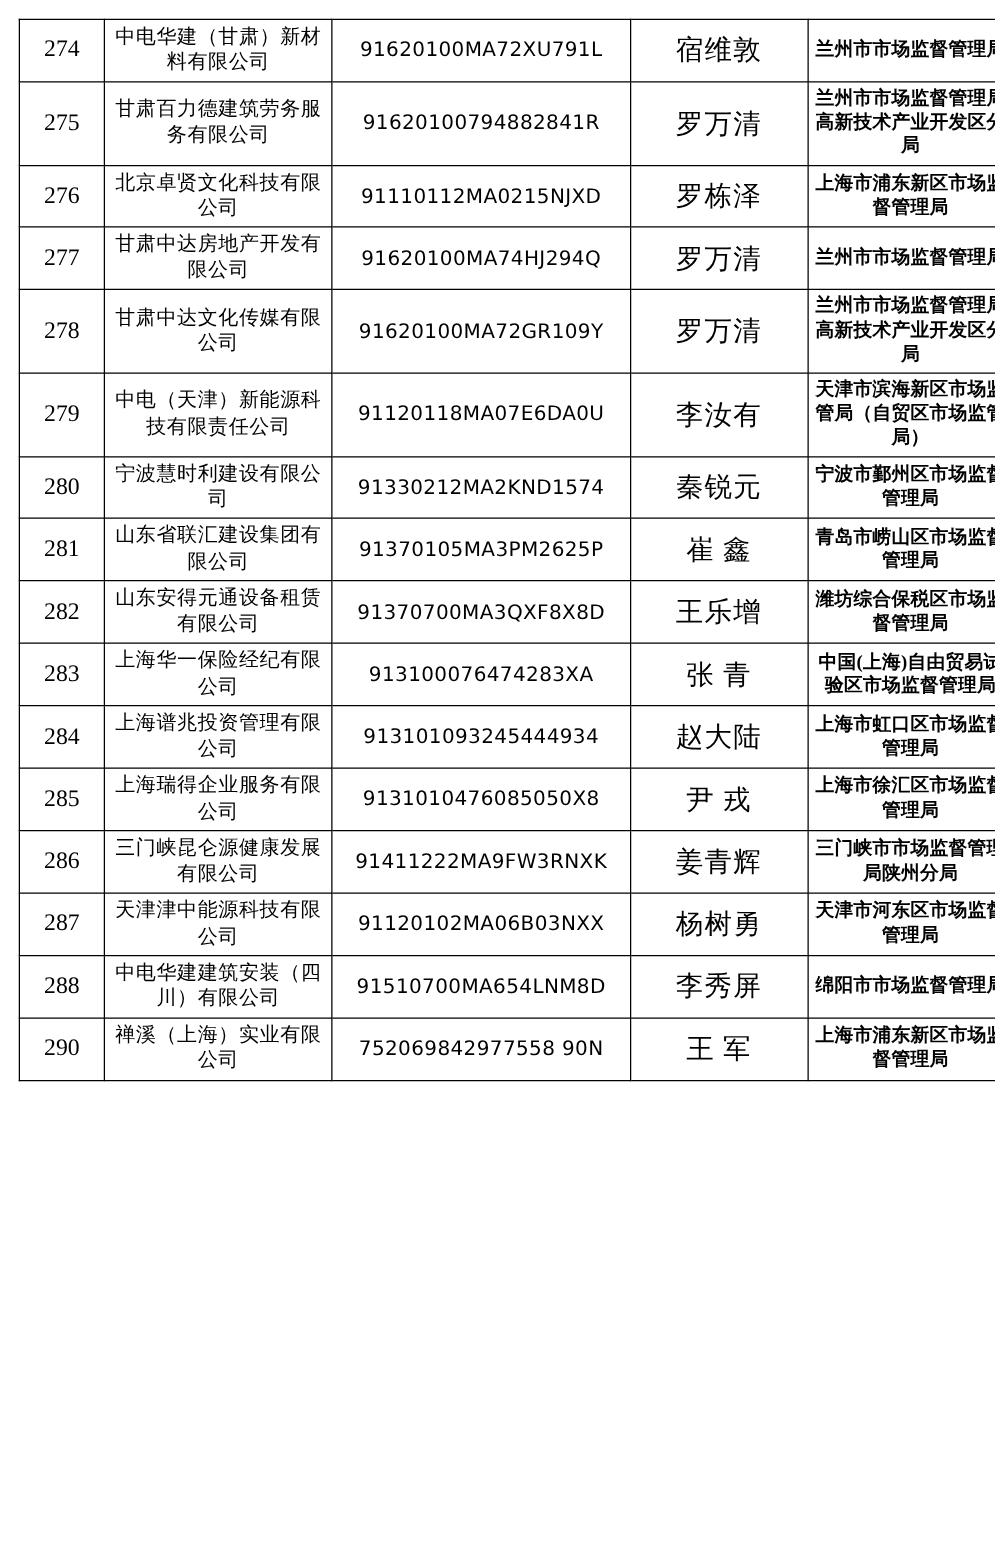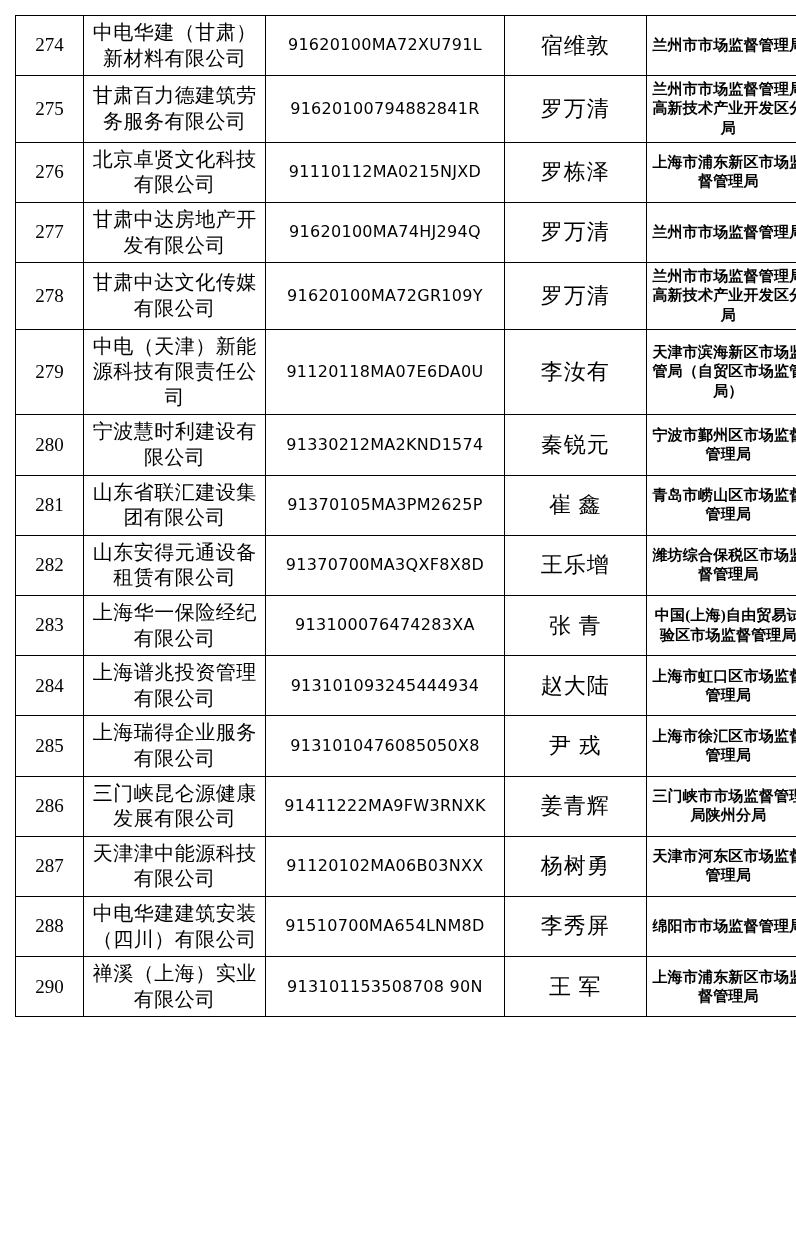--- a/index.html
+++ b/index.html
@@ -34,21 +34,21 @@
   col.c-name   { width: 182px; }
   col.c-code   { width: 238px; }
   col.c-person { width: 142px; }
   col.c-org    { width: 164px; }
 
   td.index {
     font-size: 19px;
     font-family: "Liberation Serif", "DejaVu Serif", serif;
   }
   td.name {
-    font-size: 20px;
+    font-size: 16px;
     letter-spacing: 0.5px;
     margin-top: 32px;
   }
   td.code {
     font-size: 16px;
     font-family: "DejaVu Sans", "Liberation Sans", sans-serif;
     letter-spacing: 0.3px;
     word-break: break-all;
   }
   td.person {
@@ -194,20 +194,20 @@
         <td class="name">中电华建建筑安装（四川）有限公司</td>
         <td class="code">91510700MA654LNM8D</td>
         <td class="person">李秀屏</td>
         <td class="org">绵阳市市场监督管理局</td>
       </tr>
 
 
       <tr>
         <td class="index">290</td>
         <td class="name">禅溪（上海）实业有限公司</td>
-        <td class="code">913101153508708 90N</td>
+        <td class="code">752069842977558 90N</td>
         <td class="person">王 军</td>
         <td class="org">上海市浦东新区市场监督管理局</td>
       </tr>
 
     </tbody>
   </table>
 </div>
 
 </body></html>

